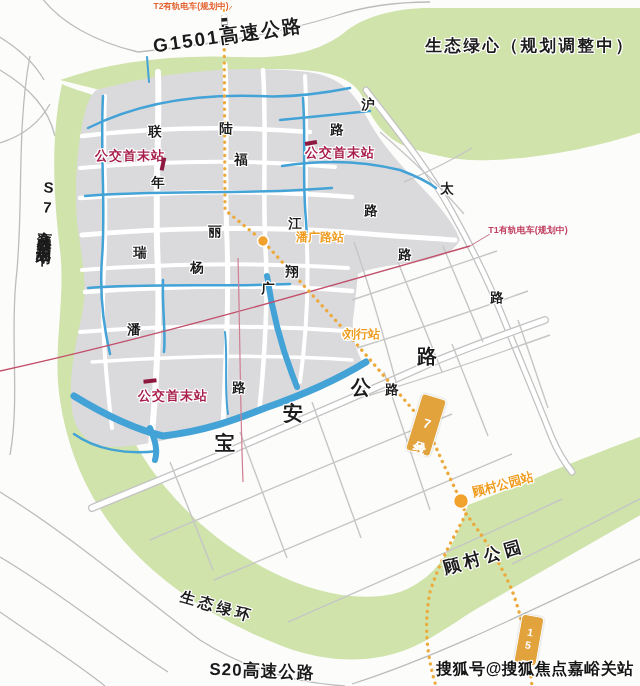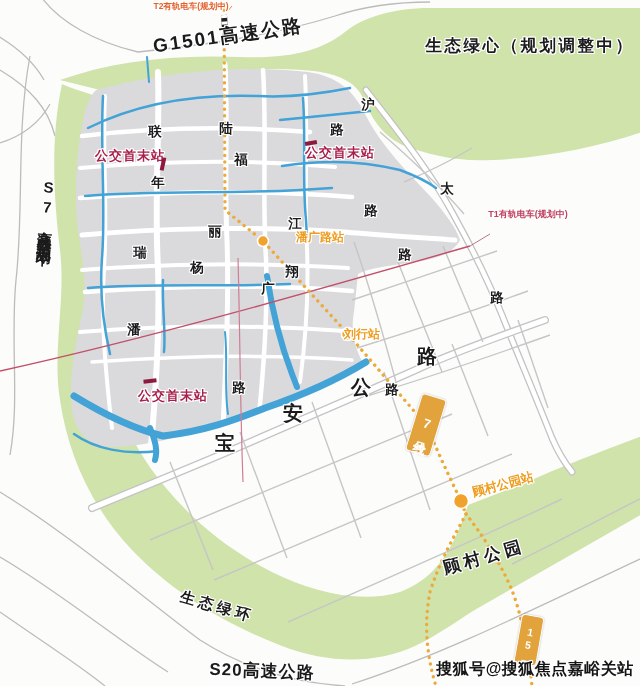--- a/index.html
+++ b/index.html
@@ -194,21 +194,21 @@
 <div class="lbl station" style="left:503px;top:485px;font-size:12.5px;transform:translate(-50%,-50%) rotate(-15deg);">顾村公园站</div>
 
 <div class="lbl bus" style="left:130px;top:156px;">公交首末站</div>
 <div class="lbl bus" style="left:340px;top:153px;">公交首末站</div>
 <div class="lbl bus" style="left:173px;top:396px;">公交首末站</div>
 <div class="busmark" style="left:163px;top:164px;width:4px;height:13px;transform:translate(-50%,-50%) rotate(12deg);"></div>
 <div class="busmark" style="left:311px;top:143px;width:12px;height:4px;transform:translate(-50%,-50%) rotate(-10deg);"></div>
 <div class="busmark" style="left:150px;top:381px;width:13px;height:4px;transform:translate(-50%,-50%) rotate(-6deg);"></div>
 
 <div class="lbl tram" style="left:191px;top:7px;font-size:8.5px;color:#e2622e;">T2有轨电车(规划中)</div>
-<div class="lbl tram" style="left:528px;top:214px;color:#c04060;">T1有轨电车(规划中)</div>
+<div class="lbl tram" style="left:528px;top:230px;color:#c04060;">T1有轨电车(规划中)</div>
 
 <div class="badge" style="left:426px;top:425px;width:24px;height:58px;transform:translate(-50%,-50%) rotate(17deg);">
   <span style="font-size:13px;">7号线</span>
 </div>
 <div class="badge" style="left:529px;top:640px;width:21px;height:48px;transform:translate(-50%,-50%) rotate(10deg);">
   <span style="font-size:10.5px;">15号线</span>
 </div>
 
 <div class="lbl wm" style="left:535px;top:669px;">搜狐号@搜狐焦点嘉峪关站</div>
 

